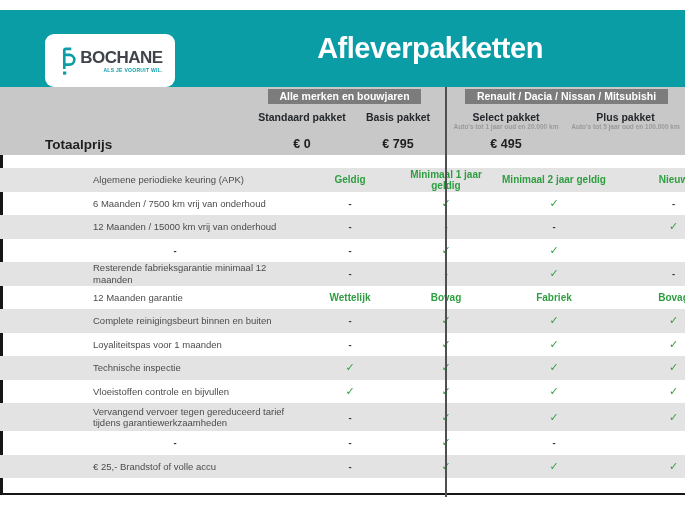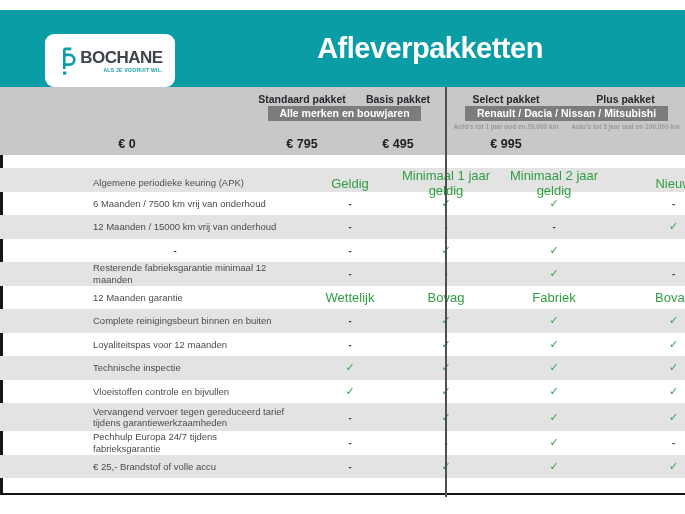--- a/index.html
+++ b/index.html
@@ -47,21 +47,21 @@
   
   .gap{height:13px;background:#fff;box-shadow:inset 3px 0 0 var(--ink);}
   .frow{height:23.5px;align-items:center;padding-left:48px;}
   .frow.tall{height:28px;}
   .frow.gray{background:var(--row-gray);}
   .frow.white{background:#fff;box-shadow:inset 3px 0 0 var(--ink);}
   .flabel{padding-left:45px;padding-right:16px;font-size:9.5px;color:#4c4c4c;line-height:1.2;}
   .fcell{text-align:center;}
   .fcell.check{color:var(--green);font-size:11px;}
   .fcell.dash{color:#2f2f2f;font-weight:700;font-size:9.5px;}
-  .fcell.txt{color:var(--green);font-weight:400;font-size:13px;}
+  .fcell.txt{color:var(--green);font-weight:700;font-size:10px;}
 
   
   .footer{height:17px;background:#fff;box-shadow:inset 3px 0 0 var(--ink);border-bottom:2px solid var(--ink);}
   .bottomstrip{height:18px;background:#fff;}
   .vdivider{position:absolute;left:445px;top:87px;width:2px;height:410px;background:#4f4f4f;z-index:5;}
 </style>
 </head>
 <body>
 
 <div class="page">
@@ -77,42 +77,42 @@
       </svg>
       <div class="logo-text">
         <div class="logo-brand">BOCHANE</div>
         <div class="logo-tagline">ALS JE VOORUIT WIL.</div>
       </div>
     </div>
     <div class="title">Afleverpakketten</div>
   </div>
 
   <div class="band">
+    <div class="grid badge-row">
+      <div></div>
+      <div class="badge badge1">Alle merken en bouwjaren</div>
+      <div class="badge badge2">Renault / Dacia / Nissan / Mitsubishi</div>
+    </div>
     <div class="grid pkg-row">
       <div></div>
       <div class="pkg-name">Standaard pakket</div>
       <div class="pkg-name">Basis pakket</div>
       <div class="pkg-name">Select pakket</div>
       <div class="pkg-name">Plus pakket</div>
     </div>
-    <div class="grid badge-row">
-      <div></div>
-      <div class="badge badge1">Alle merken en bouwjaren</div>
-      <div class="badge badge2">Renault / Dacia / Nissan / Mitsubishi</div>
-    </div>
     <div class="grid note-row">
       <div></div>
       <div class="note note3">Auto's tot 1 jaar oud en 20.000 km</div>
       <div class="note note4">Auto's tot 5 jaar oud en 100.000 km</div>
     </div>
     <div class="grid total-row">
+      <div class="total-label">Totaalprijs</div>
       <div class="price">€ 0</div>
       <div class="price">€ 795</div>
       <div class="price">€ 495</div>
-      <div class="price">€ 995</div>
     </div>
   </div>
 
   <div class="gap"></div>
 
   <div>
       <div class="grid frow gray">
     <div class="flabel">Algemene periodieke keuring (APK)</div>
     <div class="fcell txt">Geldig</div>
     <div class="fcell txt">Minimaal 1 jaar geldig</div>
@@ -154,21 +154,21 @@
     <div class="fcell txt">Bovag</div>
   </div>
       <div class="grid frow gray">
     <div class="flabel">Complete reinigingsbeurt binnen en buiten</div>
     <div class="fcell dash">-</div>
     <div class="fcell check">✓</div>
     <div class="fcell check">✓</div>
     <div class="fcell check">✓</div>
   </div>
       <div class="grid frow white">
-    <div class="flabel">Loyaliteitspas voor 12 maanden</div>
+    <div class="flabel">Loyaliteitspas voor 1 maanden</div>
     <div class="fcell dash">-</div>
     <div class="fcell check">✓</div>
     <div class="fcell check">✓</div>
     <div class="fcell check">✓</div>
   </div>
       <div class="grid frow gray">
     <div class="flabel">Technische inspectie</div>
     <div class="fcell check">✓</div>
     <div class="fcell check">✓</div>
     <div class="fcell check">✓</div>
@@ -182,21 +182,20 @@
     <div class="fcell check">✓</div>
   </div>
       <div class="grid frow gray tall">
     <div class="flabel">Vervangend vervoer tegen gereduceerd tarief tijdens garantiewerkzaamheden</div>
     <div class="fcell dash">-</div>
     <div class="fcell check">✓</div>
     <div class="fcell check">✓</div>
     <div class="fcell check">✓</div>
   </div>
       <div class="grid frow white">
-    <div class="flabel">Pechhulp Europa 24/7 tijdens fabrieksgarantie</div>
     <div class="fcell dash">-</div>
     <div class="fcell dash">-</div>
     <div class="fcell check">✓</div>
     <div class="fcell dash">-</div>
   </div>
       <div class="grid frow gray">
     <div class="flabel">€ 25,- Brandstof of volle accu</div>
     <div class="fcell dash">-</div>
     <div class="fcell check">✓</div>
     <div class="fcell check">✓</div>

